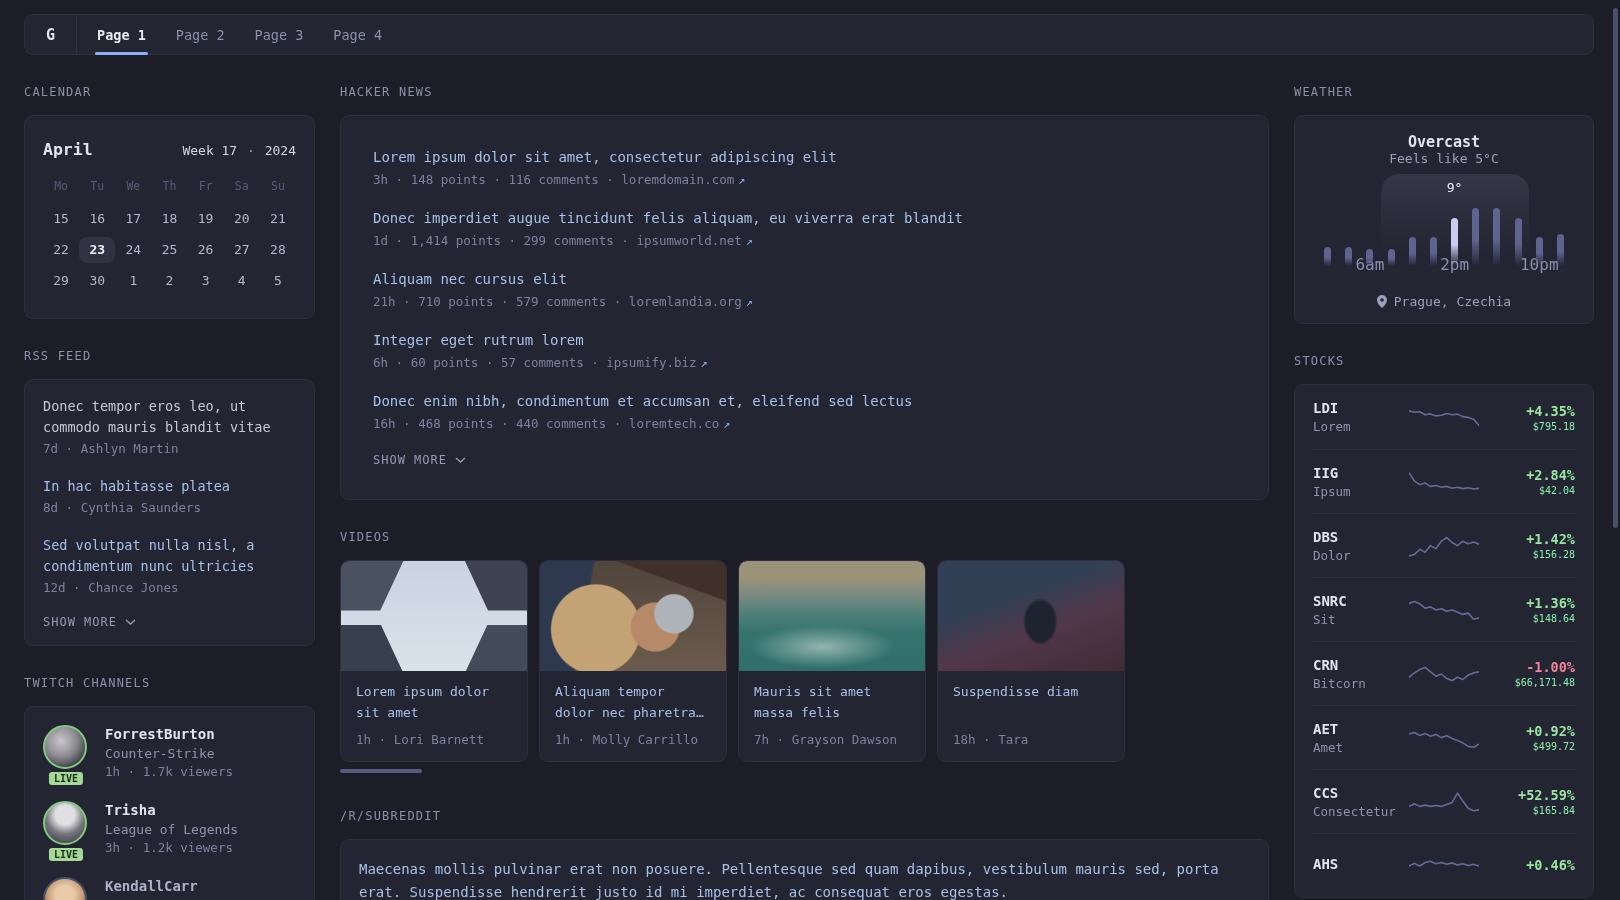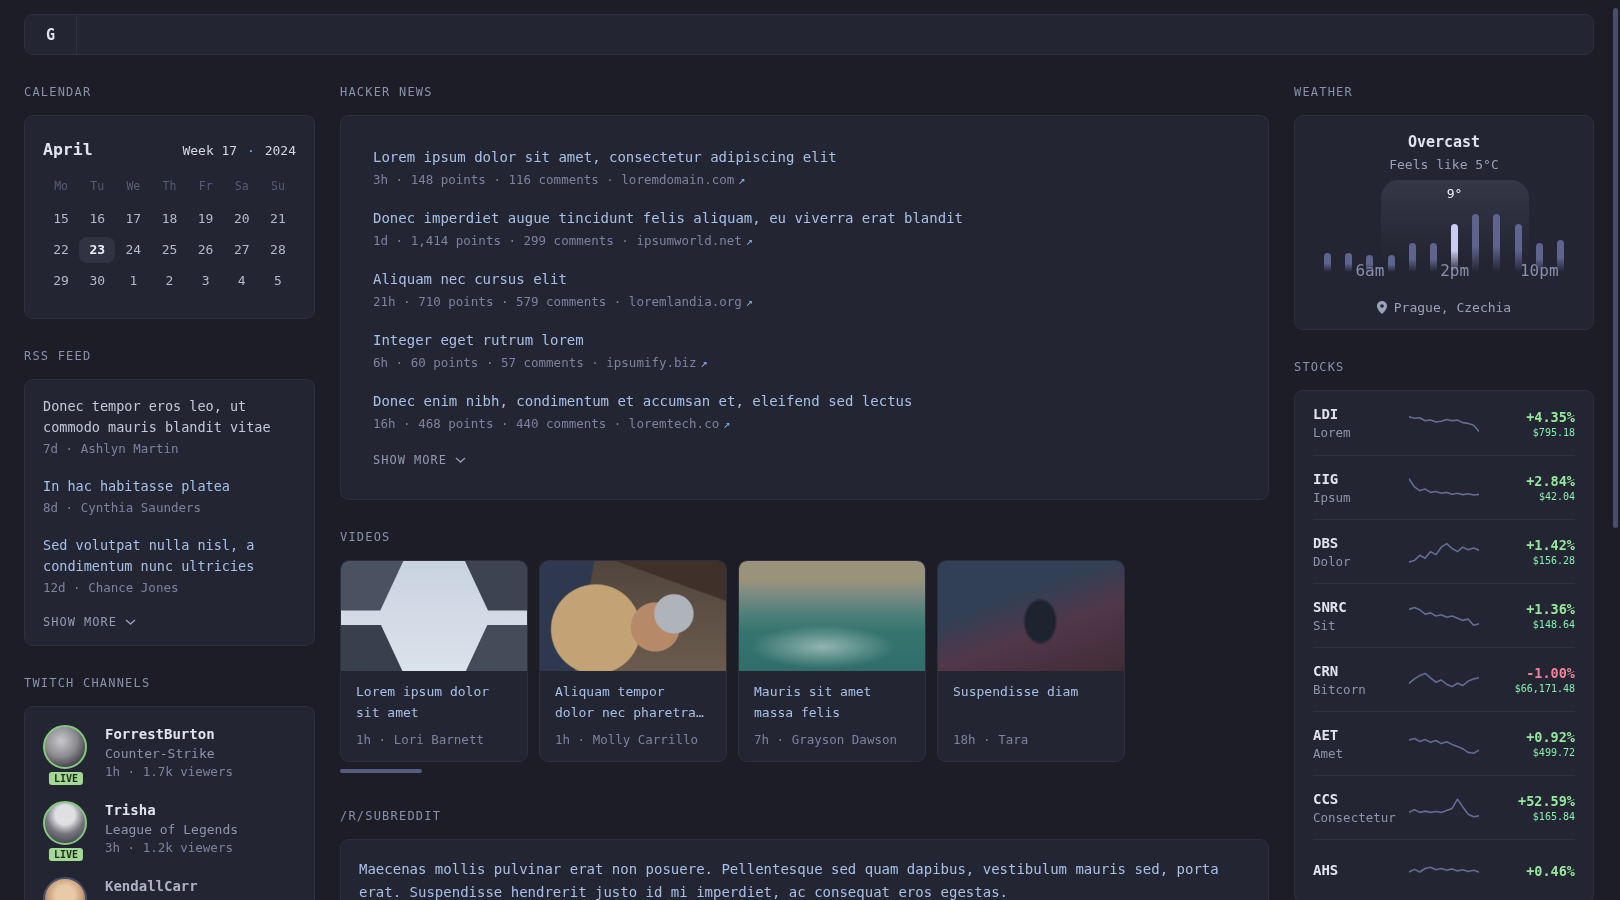--- a/index.html
+++ b/index.html
@@ -114,21 +114,21 @@
   .videos-wrap { margin-bottom:36px; }
 
   
   .sub-card { padding:18px; min-height:103px; }
   .sub-title { display:block; font-size:14px; line-height:23px; }
   .sub-card .meta { margin-top:5px; }
 
   
   .weather-card { padding:17px 20px 14px; text-align:center; }
   .w-cond { font-size:15px; font-weight:bold; color:#e1e4f0; }
-  .w-feels { font-size:13px; color:#9ba0bb; margin-top:6px; }
+  .w-feels { font-size:13px; color:#9ba0bb; margin-top:0; }
   .w-chart { position:relative; height:104px; margin:12px 2px 0; }
   .w-daylight { position:absolute; top:-4px; bottom:16px; border-radius:18px; z-index:0;
       background:linear-gradient(to bottom,rgba(64,65,84,.6),rgba(64,65,84,0) 88%); }
   .w-bars { position:absolute; left:0; right:0; top:0; bottom:16px; display:flex;
       align-items:flex-end; z-index:1; }
   .w-slot { flex:1; display:flex; justify-content:center; }
   .bar { display:block; width:7px; border-radius:4px 4px 2px 2px;
       background:linear-gradient(to bottom,#5e6390 0 55%,rgba(94,99,144,0)); }
   .w-slot[data-variant="light"] .bar { background:linear-gradient(to bottom,#c9cdf0 0 55%,rgba(201,205,240,0)); }
   .w-temp { position:absolute; top:2px; transform:translateX(-50%); font-size:13px;
@@ -158,20 +158,26 @@
 </style>
 </head>
 <body>
 
 <div class="page">
   <div class="grid">
 
     <div class="nav card">
       <div class="nav-logo">G</div>
       <div class="nav-divider"></div>
+      <div class="nav-tabs">
+        <button class="tab" data-variant="active">Page 1</button>
+          <button class="tab">Page 2</button>
+          <button class="tab">Page 3</button>
+          <button class="tab">Page 4</button>
+      </div>
     </div>
 
     <div>
 
       <div class="section">
         <div class="section-header">CALENDAR</div>
         <div class="card cal-card">
           <div class="cal-top">
             <span class="cal-month">April</span>
             <span class="cal-week"><span>Week</span> <span>17</span> <span class="dot">·</span> <span>2024</span></span>

